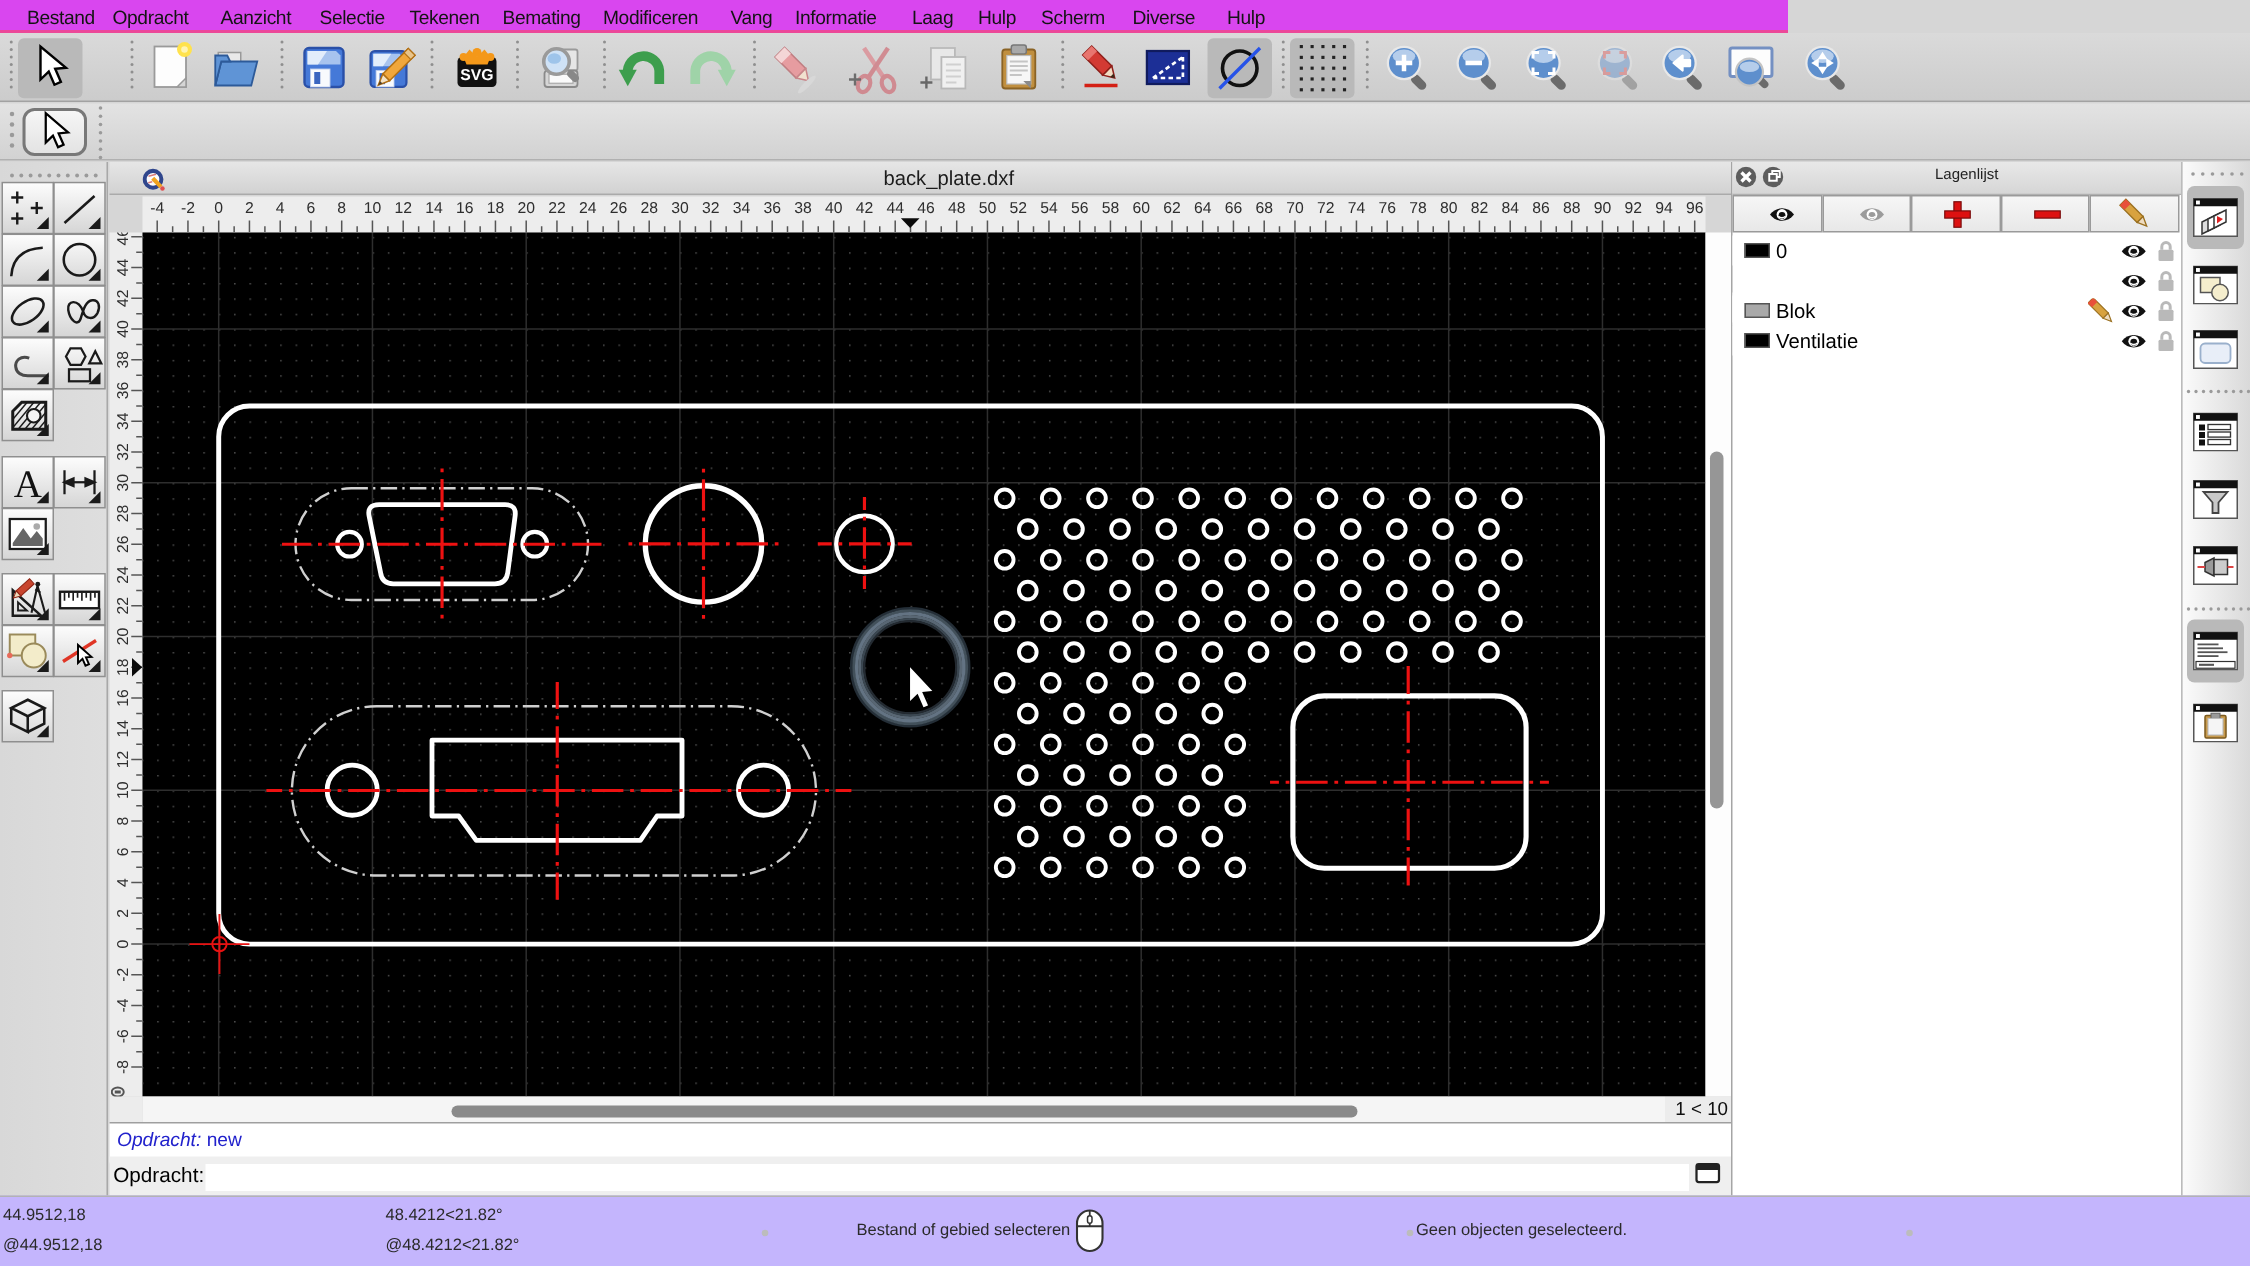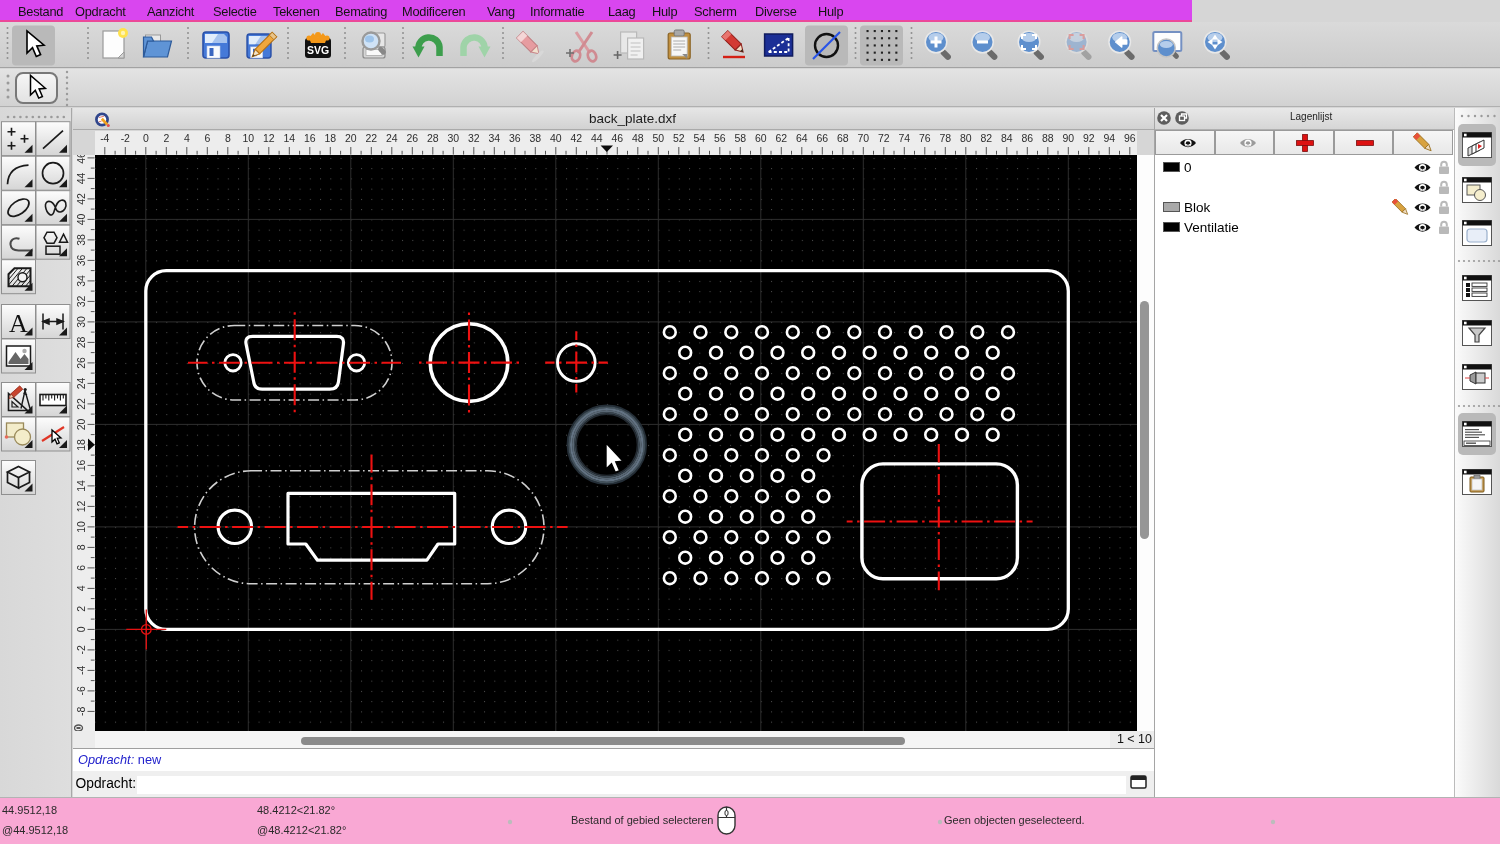--- a/index.html
+++ b/index.html
@@ -16,21 +16,21 @@
 .vscroll{position:absolute;left:1137px;top:155px;width:17px;height:576px;background:#fdfdfd}
 .hscroll{position:absolute;left:95px;top:731px;width:1015px;height:17px;background:#f5f5f5}
 .hcorner{position:absolute;left:73px;top:731px;width:22px;height:17px;background:#ececec}
 .zoomlbl{position:absolute;left:1110px;top:731px;width:44px;height:17px;background:#ececec;font-size:12.5px;color:#111;text-align:right;line-height:16px;padding-right:2px;white-space:nowrap}
 .histline{position:absolute;left:73px;top:748px;width:1081px;height:28px;background:#ffffff;border-top:1px solid #9f9f9f;border-bottom:1px solid #c9c9c9}
 .cmdrow{position:absolute;left:73px;top:771px;width:1081px;height:26px;background:#efefef}
 .rightpanel{position:absolute;left:1154px;top:108px;width:300px;height:689px;background:#ffffff;border-left:1px solid #a5a5a5}
 .rptitle{position:absolute;left:1155px;top:108px;width:299px;height:22px;background:linear-gradient(#e8e8e8,#d6d6d6);border-bottom:1px solid #b0b0b0}
 .rpbtn{position:absolute;top:130px;height:25px;background:linear-gradient(#f6f6f6,#e8e8e8);border:1px solid #9a9a9a}
 .rightstrip{position:absolute;left:1454px;top:108px;width:46px;height:689px;background:linear-gradient(90deg,#fbfbfb,#d9d9d9);border-left:1px solid #bbbbbb}
-.statusbar{position:absolute;left:0;top:797px;width:1500px;height:47px;background:#f9a8d4;border-top:1px solid #b3b3b3}
+.statusbar{position:absolute;left:0;top:797px;width:1500px;height:47px;background:#c4b5fd;border-top:1px solid #b3b3b3}
 .statusbar div{position:absolute;font-size:11px;color:#2a2a2a}
 .lrow{position:absolute;left:1155px;width:298px;height:20px;background:#fff}
 .lname{position:absolute;left:29px;top:3px;font-size:13.5px;color:#000}
 .sw{position:absolute;left:8px;top:5px;width:17px;height:10px;border:1px solid #555}
 </style></head>
 <body>
 <div class="menubar">
     <span style="left:18px">Bestand</span>
     <span style="left:75px">Opdracht</span>
     <span style="left:147px">Aanzicht</span>

